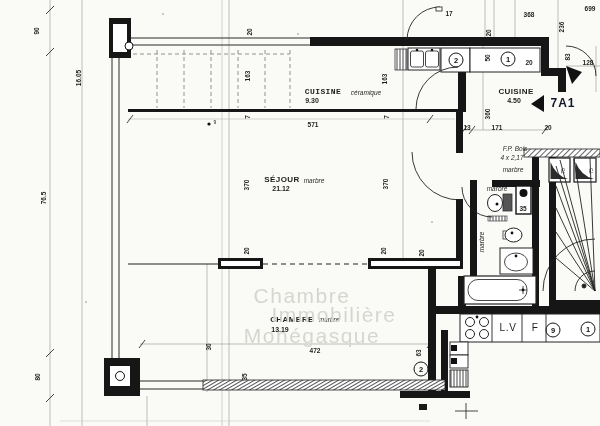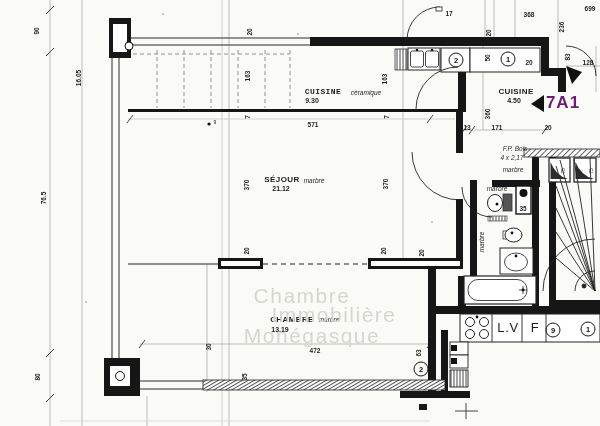--- a/index.html
+++ b/index.html
@@ -8,23 +8,23 @@
   svg{position:absolute;left:0;top:0;}
   .layer{position:absolute;left:0;top:0;width:600px;height:426px;}
   .t{position:absolute;transform:translate(-50%,-50%);white-space:nowrap;
      font-family:"Liberation Sans",sans-serif;font-size:6.5px;color:#1d1d1d;
      font-weight:bold;letter-spacing:0;}
   .t.rot{transform:translate(-50%,-50%) rotate(-90deg);}
   .t.room{font-size:8px;letter-spacing:.4px;}
   .t.area{font-size:7px;}
   .t.script{font-style:italic;font-weight:normal;font-size:6.5px;color:#2a2a2a;}
   .t.script.rot{transform:translate(-50%,-50%) rotate(-90deg);}
-  .t.appliance{font-size:13px;letter-spacing:.6px;font-weight:normal;}
+  .t.appliance{font-size:10px;letter-spacing:.6px;font-weight:normal;}
   .t.tiny{font-size:5px;font-weight:normal;}
-  .t.big{font-size:17px;letter-spacing:1px;color:#701a75;}
+  .t.big{font-size:12px;letter-spacing:1px;color:#0f172a;}
   .t.wm{font-size:21px;font-weight:normal;color:#d6d6d1;letter-spacing:1.5px;}
   .circ{position:absolute;transform:translate(-50%,-50%);width:13px;height:13px;
         border:1.2px solid #161616;border-radius:50%;background:rgba(255,255,255,.0);
         display:flex;align-items:center;justify-content:center;
         font-size:7.5px;font-weight:bold;color:#111;}
 </style>
 </head>
 <body>
 
 <div class="page">

